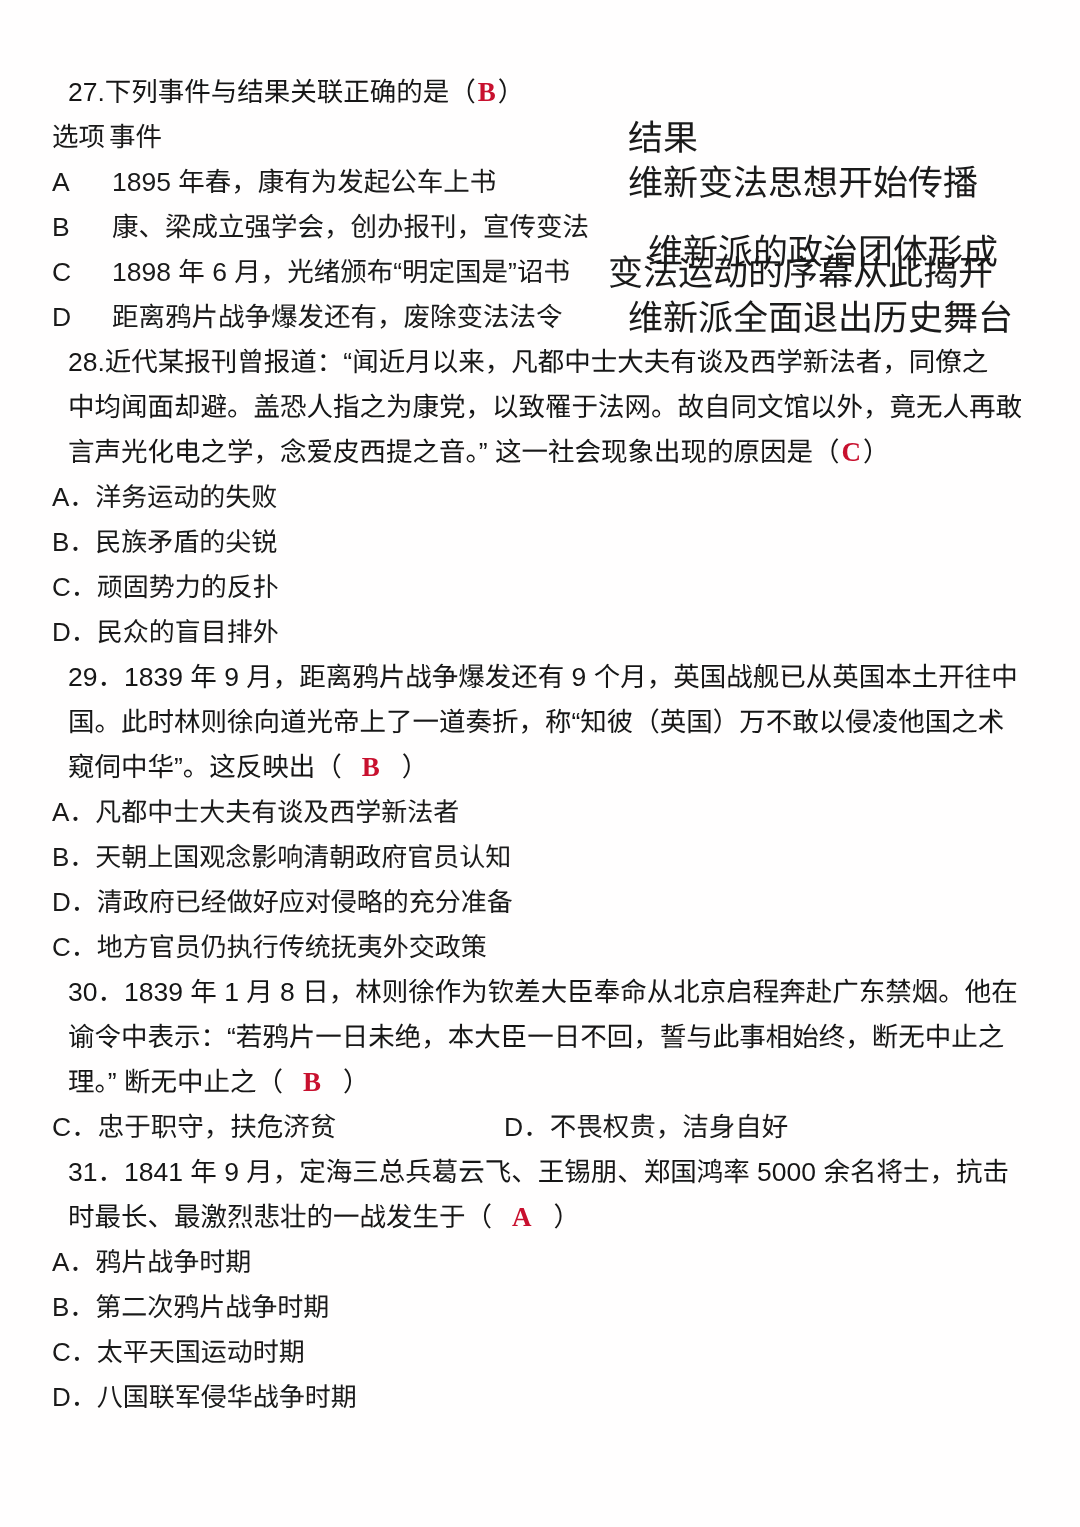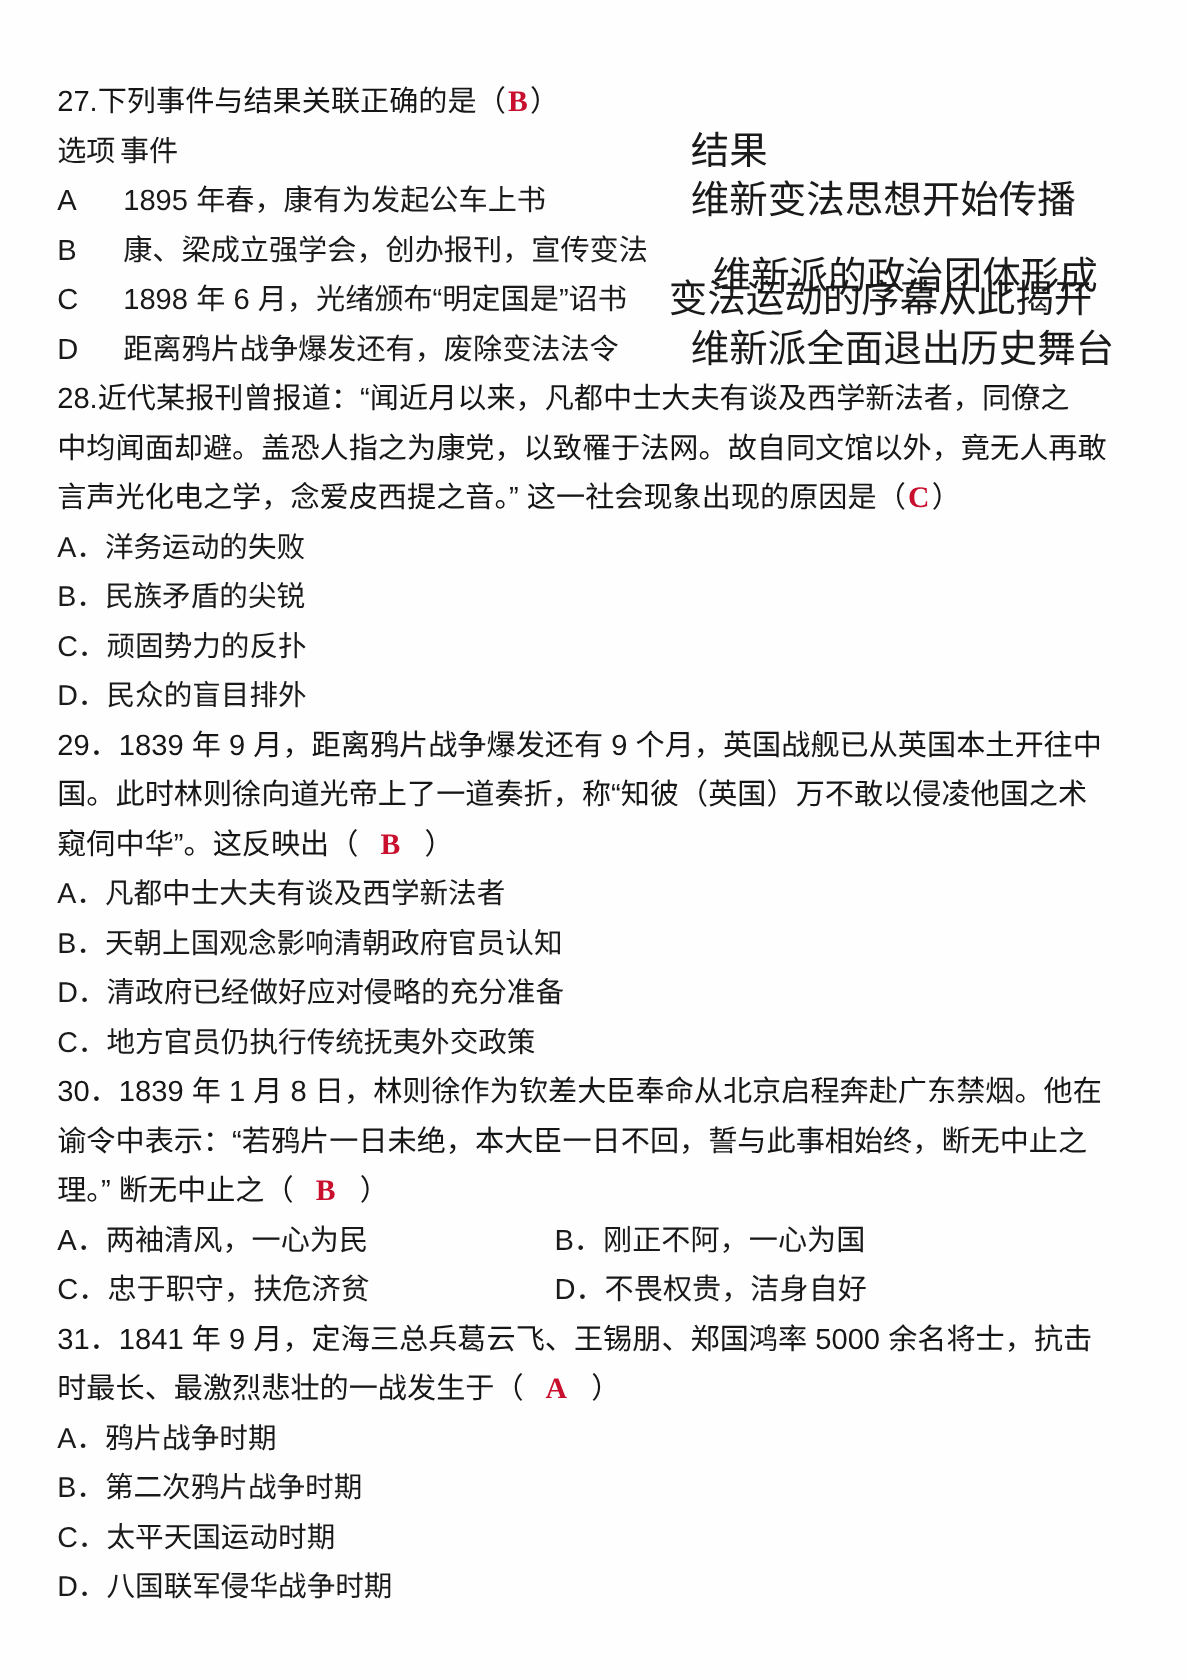--- a/index.html
+++ b/index.html
@@ -22,20 +22,21 @@
 
   .q-block { margin: 0; padding: 0; }
 
   
   .stem {
     font-size: 26.5px;
     line-height: 45px;
     height: 45px;
     white-space: nowrap;
     color: #161616;
+    margin-left: 16px;
   }
 
   
   .ans {
     color: #c8102e;
     font-family: "Liberation Serif", "DejaVu Serif", serif;
     font-weight: 700;
     font-size: 27px;
     padding: 0 2px;
   }
@@ -159,24 +160,20 @@
     <div class="opt">D．清政府已经做好应对侵略的充分准备</div>
     <div class="opt">C．地方官员仍执行传统抚夷外交政策</div>
   </div>
 
   <div class="q-block">
     <div class="stem tight">30．1839 年 1 月 8 日，林则徐作为钦差大臣奉命从北京启程奔赴广东禁烟。他在</div>
     <div class="stem tight">谕令中表示：“若鸦片一日未绝，本大臣一日不回，誓与此事相始终，断无中止之</div>
     <div class="stem tight"><span>理。” 断无中止之（</span><span class="ans ans-wide">B</span><span>）</span></div>
 
     <div class="two-col">
-      <span class="col-a">A．两袖清风，一心为民</span>
-      <span class="col-b">B．刚正不阿，一心为国</span>
-    </div>
-    <div class="two-col">
       <span class="col-a">C．忠于职守，扶危济贫</span>
       <span class="col-b">D．不畏权贵，洁身自好</span>
     </div>
   </div>
 
   <div class="q-block">
     <div class="stem tight">31．1841 年 9 月，定海三总兵葛云飞、王锡朋、郑国鸿率 5000 余名将士，抗击</div>
     <div class="stem tight"><span>时最长、最激烈悲壮的一战发生于（</span><span class="ans ans-wide">A</span><span>）</span></div>
 
     <div class="opt">A．鸦片战争时期</div>

